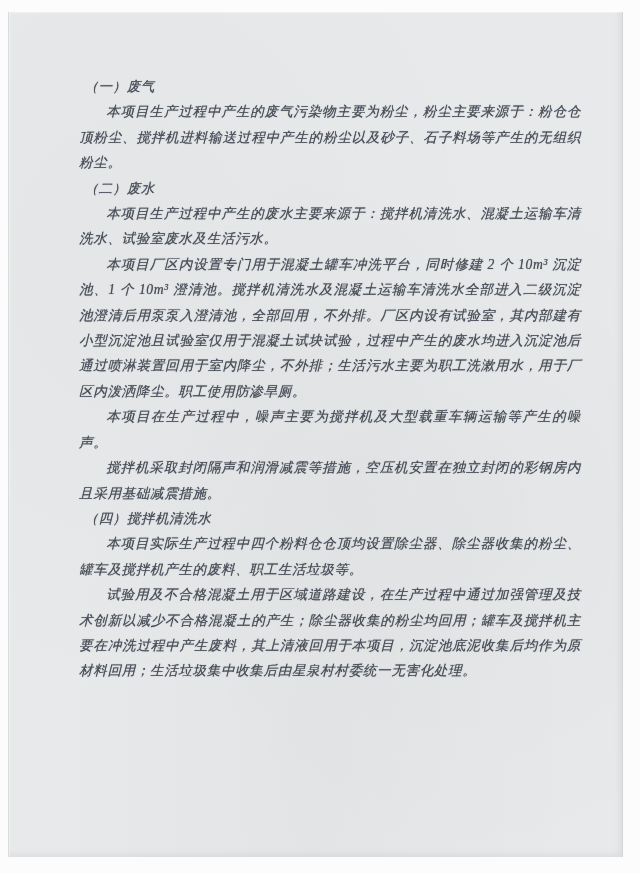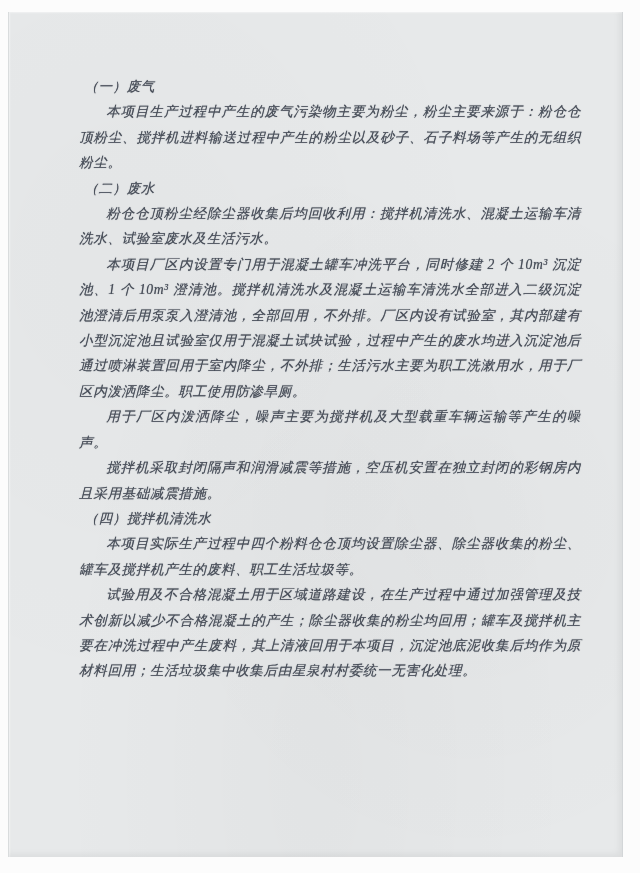--- a/index.html
+++ b/index.html
@@ -60,25 +60,25 @@
 <div class="scan-frame">
   <div class="paper">
     <div class="content">
       <div id="sections">
           <div class="section">
             <div class="sec-title">（一）废气</div>
             <div class="para">本项目生产过程中产生的废气污染物主要为粉尘，粉尘主要来源于：粉仓仓顶粉尘、搅拌机进料输送过程中产生的粉尘以及砂子、石子料场等产生的无组织粉尘。</div>
           </div>
           <div class="section">
             <div class="sec-title">（二）废水</div>
-            <div class="para">粉仓仓顶粉尘经除尘器收集后均回收利用：搅拌机清洗水、混凝土运输车清洗水、试验室废水及生活污水。</div>
+            <div class="para">本项目生产过程中产生的废水主要来源于：搅拌机清洗水、混凝土运输车清洗水、试验室废水及生活污水。</div>
             <div class="para">本项目厂区内设置专门用于混凝土罐车冲洗平台，同时修建 2 个 10m³ 沉淀池、1 个 10m³ 澄清池。搅拌机清洗水及混凝土运输车清洗水全部进入二级沉淀池澄清后用泵泵入澄清池，全部回用，不外排。厂区内设有试验室，其内部建有小型沉淀池且试验室仅用于混凝土试块试验，过程中产生的废水均进入沉淀池后通过喷淋装置回用于室内降尘，不外排；生活污水主要为职工洗漱用水，用于厂区内泼洒降尘。职工使用防渗旱厕。</div>
           </div>
           <div class="section">
-            <div class="para">用于厂区内泼洒降尘，噪声主要为搅拌机及大型载重车辆运输等产生的噪声。</div>
+            <div class="para">本项目在生产过程中，噪声主要为搅拌机及大型载重车辆运输等产生的噪声。</div>
             <div class="para">搅拌机采取封闭隔声和润滑减震等措施，空压机安置在独立封闭的彩钢房内且采用基础减震措施。</div>
           </div>
           <div class="section">
             <div class="sec-title">（四）搅拌机清洗水</div>
             <div class="para">本项目实际生产过程中四个粉料仓仓顶均设置除尘器、除尘器收集的粉尘、罐车及搅拌机产生的废料、职工生活垃圾等。</div>
             <div class="para">试验用及不合格混凝土用于区域道路建设，在生产过程中通过加强管理及技术创新以减少不合格混凝土的产生；除尘器收集的粉尘均回用；罐车及搅拌机主要在冲洗过程中产生废料，其上清液回用于本项目，沉淀池底泥收集后均作为原材料回用；生活垃圾集中收集后由星泉村村委统一无害化处理。</div>
           </div>
         </div>
 
     </div>

